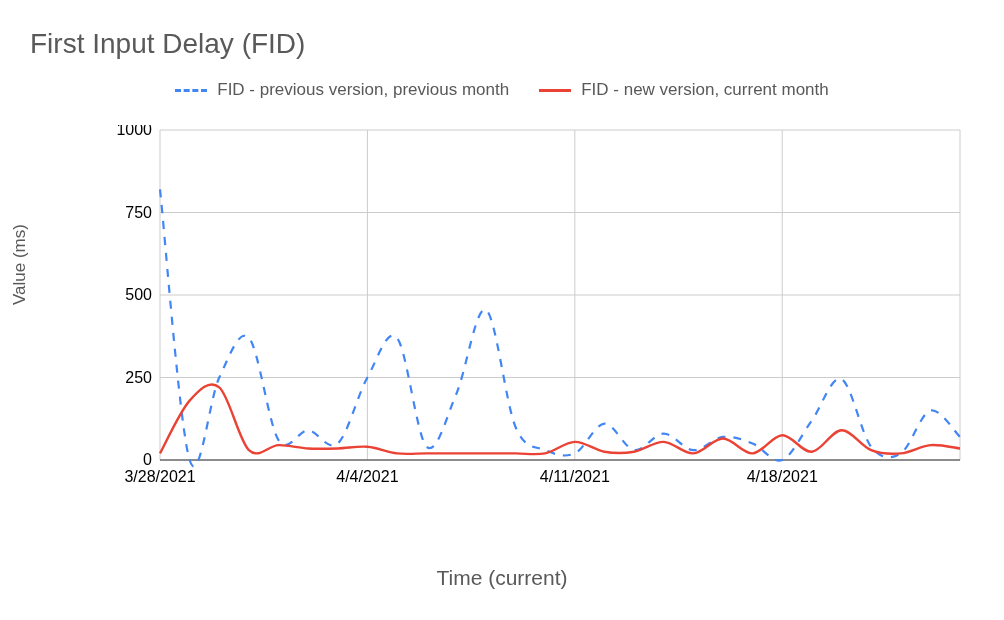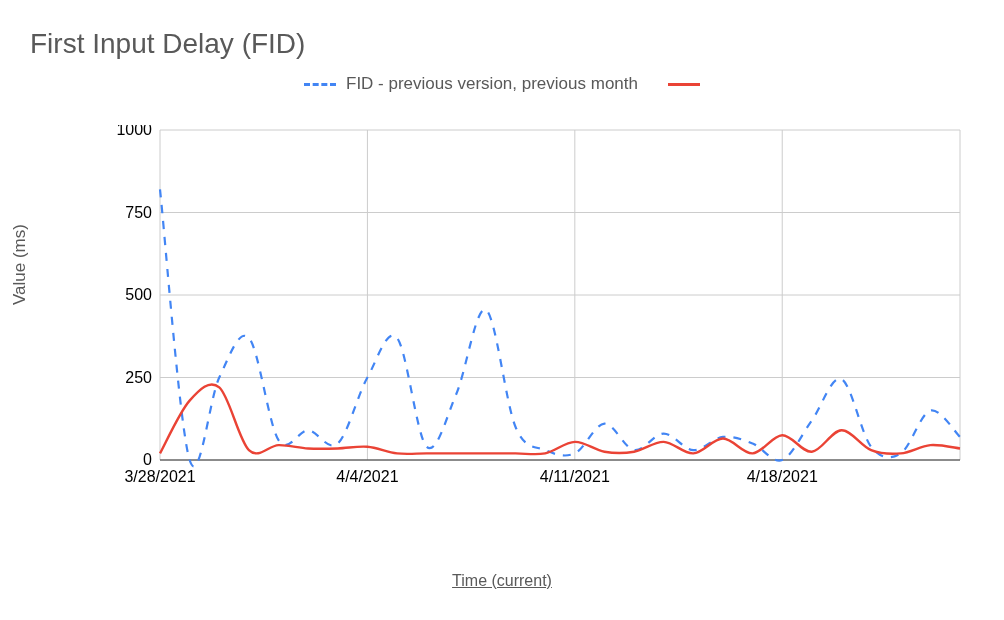--- a/index.html
+++ b/index.html
@@ -15,21 +15,21 @@
   }
   .title {
     position: absolute;
     left: 30px;
     top: 28px;
     font-size: 28px;
     color: #595959;
   }
   .legend {
     position: absolute;
-    top: 74px;
+    top: 80px;
     left: 0;
     width: 100%;
     display: flex;
     justify-content: center;
     gap: 30px;
     font-size: 17px;
     text-align: center;
   }
   .legend-item {
     display: flex;
@@ -50,22 +50,21 @@
     top: 305px;
     transform: rotate(-90deg);
     transform-origin: left top;
     font-size: 17px;
   }
   .xlabel {
     position: absolute;
     bottom: 30px;
     width: 100%;
     text-align: center;
-    font-size: 16px;
-    text-decoration: underline;
+    font-size: 21px;
   }
   .plot {
     position: absolute;
     left: 115px;
     top: 125px;
     width: 850px;
     height: 370px;
   }
   .plot svg { width: 100%; height: 100%; }
   .grid line { stroke: #cccccc; stroke-width: 1; }
@@ -78,20 +77,21 @@
 
 <div class="title">First Input Delay (FID)</div>
 
 <div class="legend">
   <div class="legend-item">
     <span class="swatch-dash"></span>
     <span>FID - previous version, previous month</span>
   </div>
   <div class="legend-item">
     <span class="swatch-solid"></span>
+    <span>FID - new version, current month</span>
   </div>
 </div>
 
 <div class="ylabel">Value (ms)</div>
 <div class="xlabel">Time (current)</div>
 
 <div class="plot">
   <svg id="chart-svg" viewBox="0 0 850 370" preserveAspectRatio="none">
       <text x="37" y="340" text-anchor="end" class="ytick">0</text>
       <text x="37" y="257.5" text-anchor="end" class="ytick">250</text>

